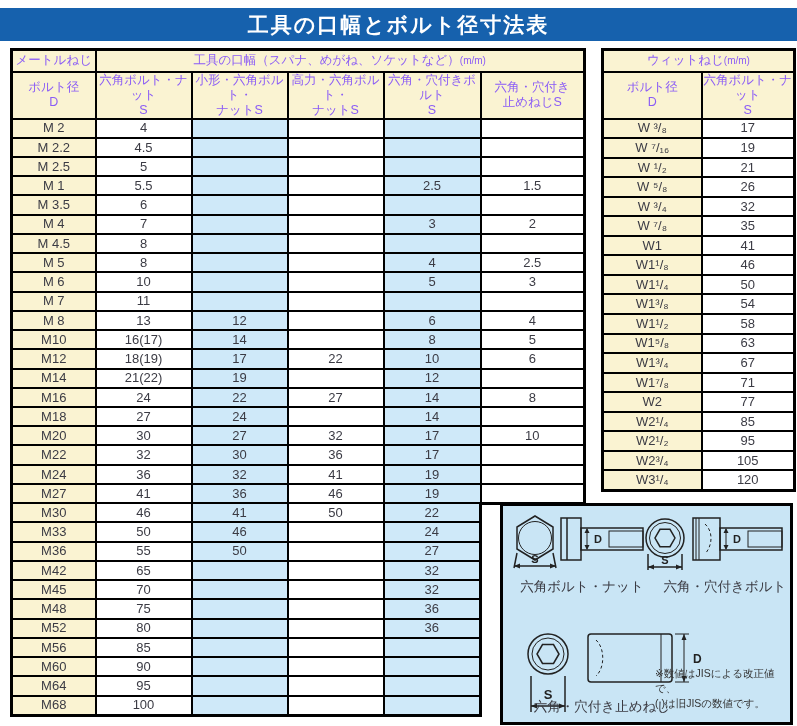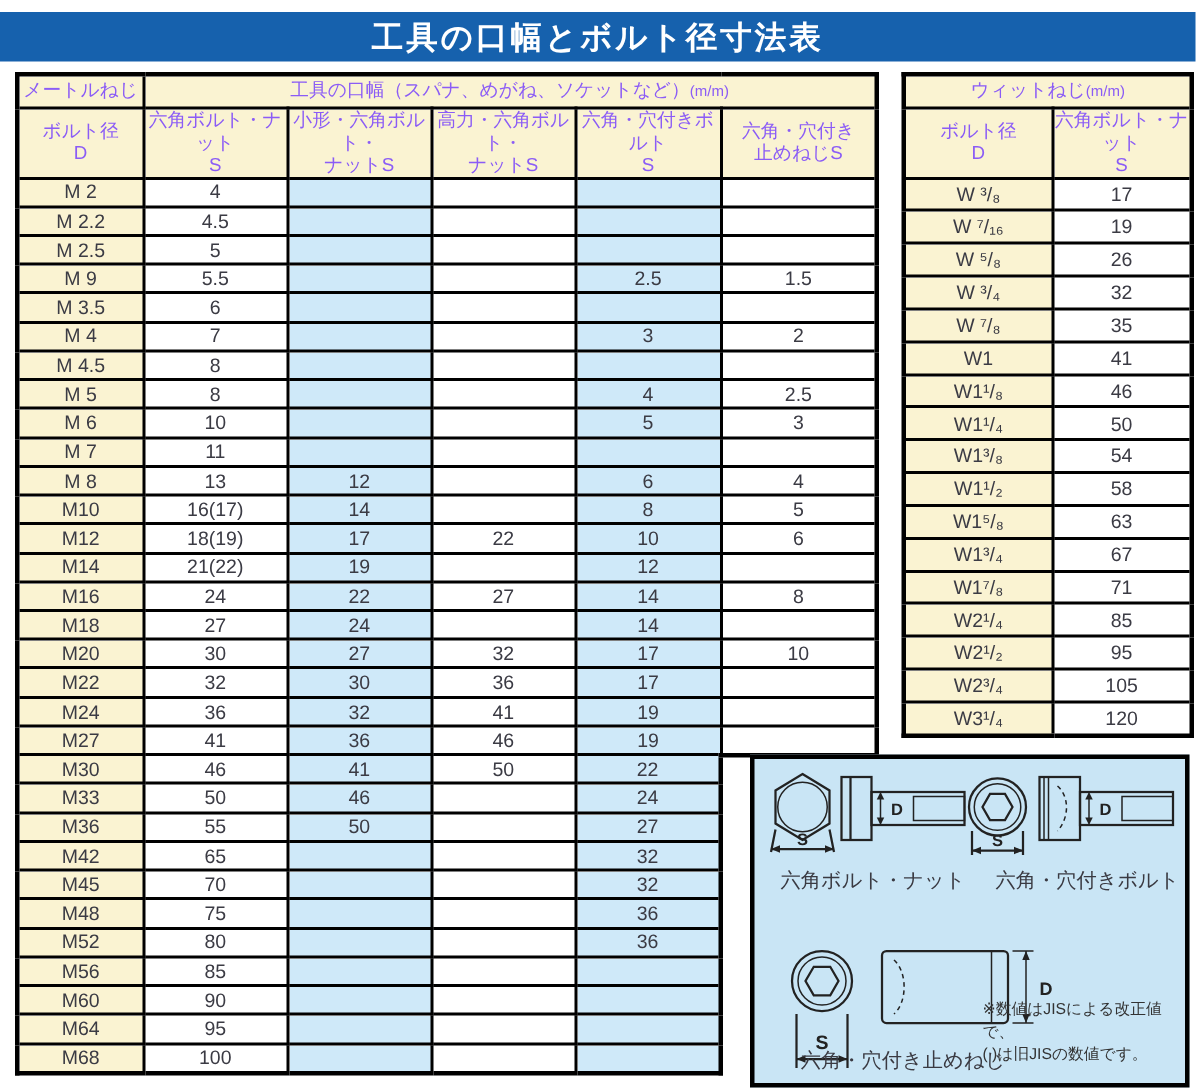--- a/index.html
+++ b/index.html
@@ -124,21 +124,21 @@
         </tr>
         <tr>
           <td class="c-d edge-l">M 2.5</td>
           <td class="c-white">5</td>
           <td class="c-blue"></td>
           <td class="c-white"></td>
           <td class="c-blue"></td>
           <td class="c-white edge-r"></td>
         </tr>
         <tr>
-          <td class="c-d edge-l">M 9</td>
+          <td class="c-d edge-l">M 1</td>
           <td class="c-white">5.5</td>
           <td class="c-blue"></td>
           <td class="c-white"></td>
           <td class="c-blue">2.5</td>
           <td class="c-white edge-r">1.5</td>
         </tr>
         <tr>
           <td class="c-d edge-l">M 3.5</td>
           <td class="c-white">6</td>
           <td class="c-blue"></td>
@@ -378,20 +378,24 @@
     <tbody id="whit-tbody">
         <tr>
           <td class="c-d edge-l">W ³/₈</td>
           <td class="c-white edge-r">17</td>
         </tr>
         <tr>
           <td class="c-d edge-l">W ⁷/₁₆</td>
           <td class="c-white edge-r">19</td>
         </tr>
         <tr>
+          <td class="c-d edge-l">W ¹/₂</td>
+          <td class="c-white edge-r">21</td>
+        </tr>
+        <tr>
           <td class="c-d edge-l">W ⁵/₈</td>
           <td class="c-white edge-r">26</td>
         </tr>
         <tr>
           <td class="c-d edge-l">W ³/₄</td>
           <td class="c-white edge-r">32</td>
         </tr>
         <tr>
           <td class="c-d edge-l">W ⁷/₈</td>
           <td class="c-white edge-r">35</td>
@@ -420,20 +424,24 @@
           <td class="c-d edge-l">W1⁵/₈</td>
           <td class="c-white edge-r">63</td>
         </tr>
         <tr>
           <td class="c-d edge-l">W1³/₄</td>
           <td class="c-white edge-r">67</td>
         </tr>
         <tr>
           <td class="c-d edge-l">W1⁷/₈</td>
           <td class="c-white edge-r">71</td>
+        </tr>
+        <tr>
+          <td class="c-d edge-l">W2</td>
+          <td class="c-white edge-r">77</td>
         </tr>
         <tr>
           <td class="c-d edge-l">W2¹/₄</td>
           <td class="c-white edge-r">85</td>
         </tr>
         <tr>
           <td class="c-d edge-l">W2¹/₂</td>
           <td class="c-white edge-r">95</td>
         </tr>
         <tr>

